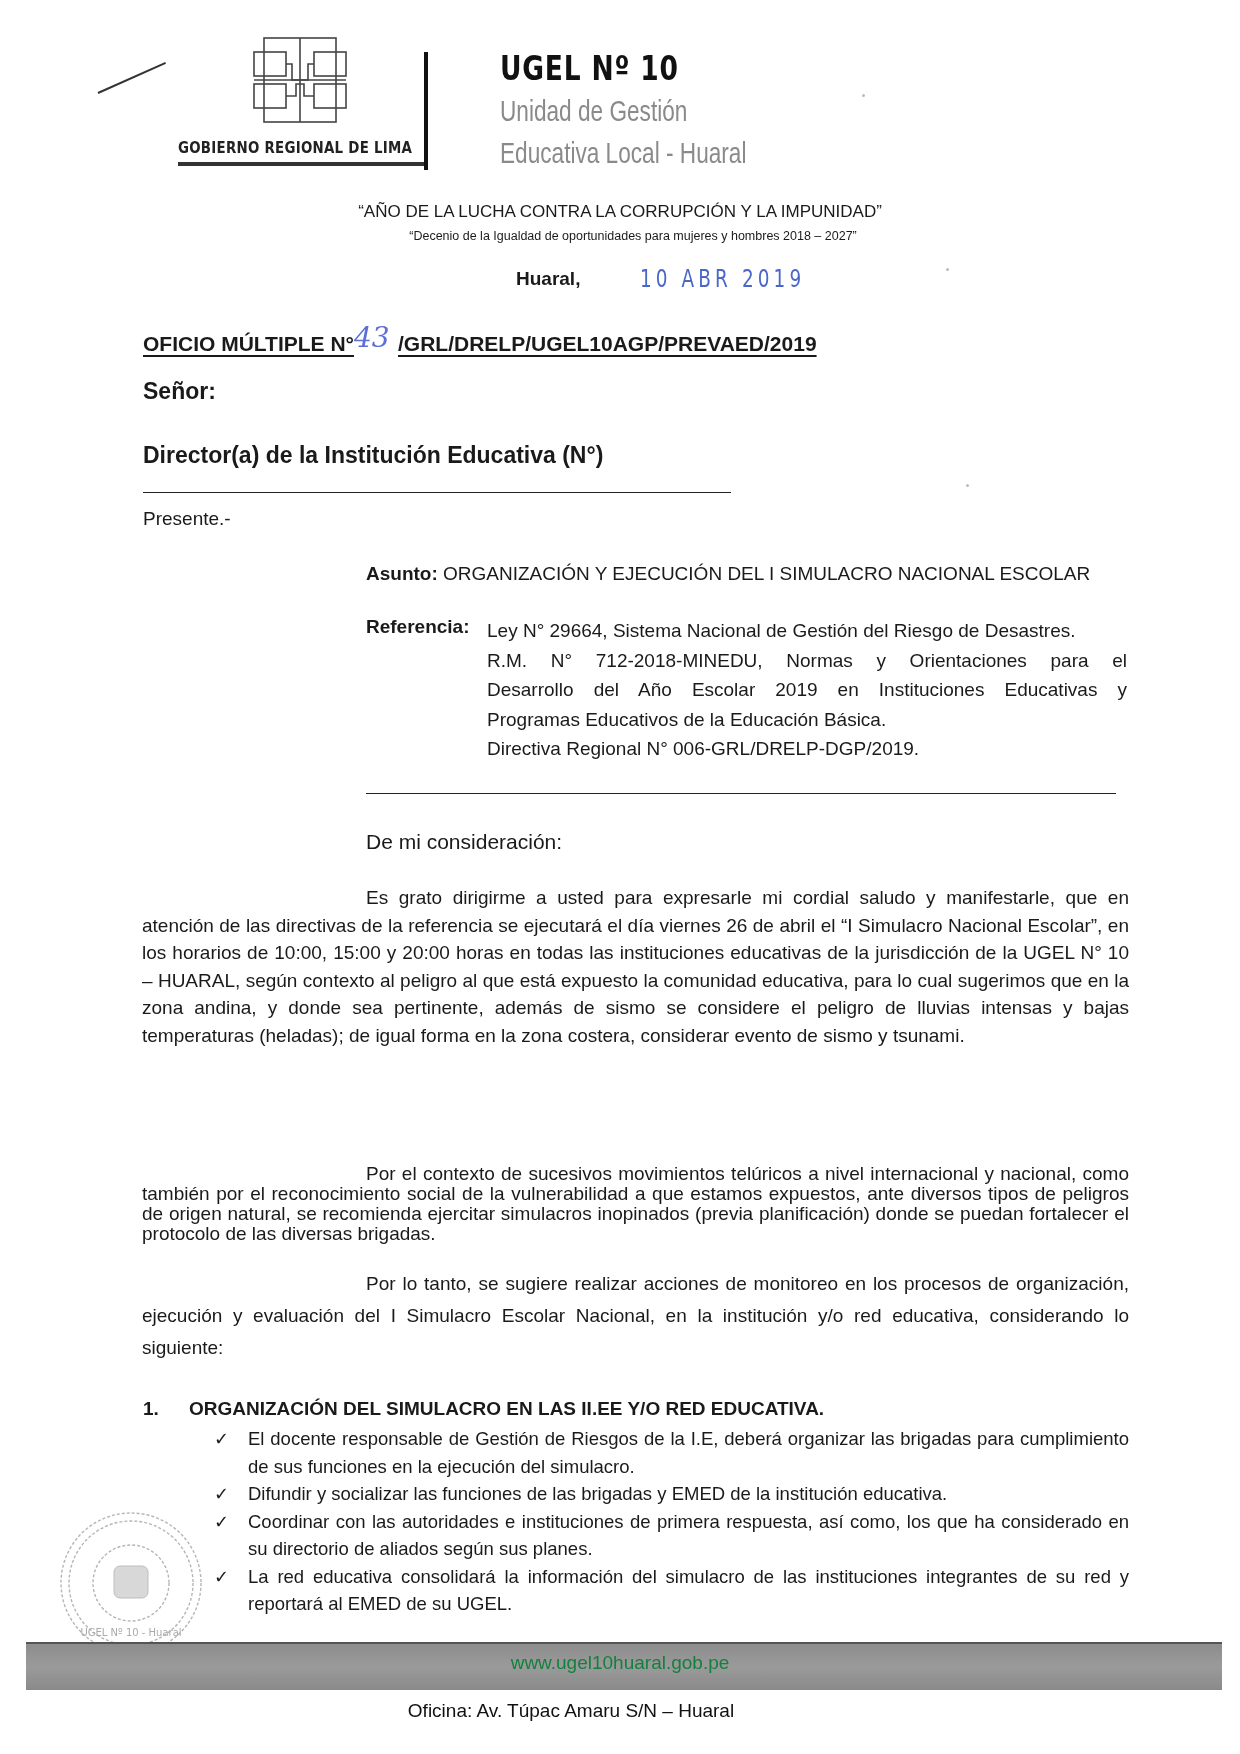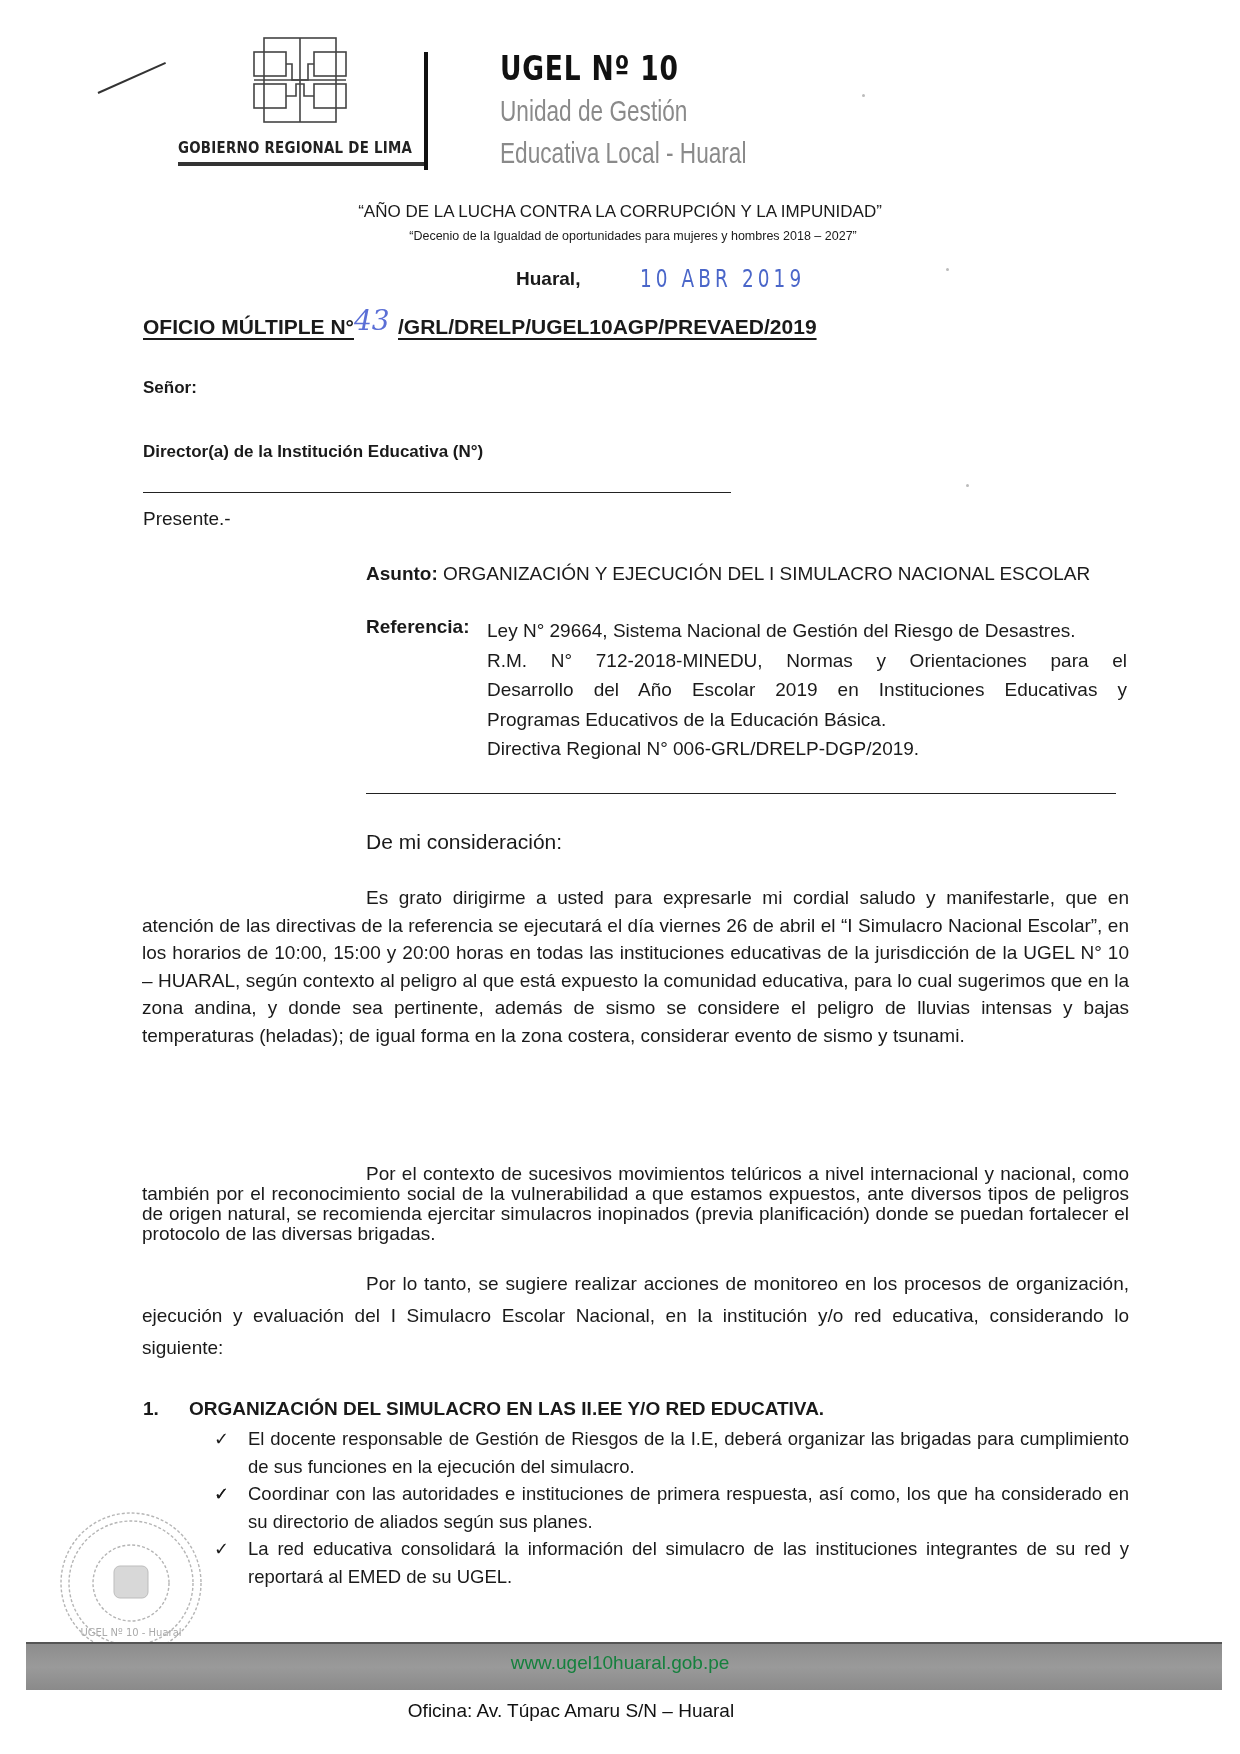--- a/index.html
+++ b/index.html
@@ -18,24 +18,24 @@
     .ugel-sub { left: 500px; font-family: "Liberation Sans", sans-serif; font-size: 29px; color: #8a8a8a; transform: scaleX(0.78); transform-origin: left; white-space: nowrap; }
     .ugel-sub1 { top: 95px; }
     .ugel-sub2 { top: 137px; }
     .pen-mark { left: 98px; top: 92px; width: 74px; height: 2px; background: #333; transform: rotate(-24deg); transform-origin: left; }
 
     .year-line { left: 0; width: 1240px; text-align: center; top: 202px; font-size: 17px; box-sizing: border-box; }
     .decenio-line { left: 0; width: 1240px; text-align: center; top: 229px; font-size: 12.5px; padding-left: 26px; box-sizing: border-box; }
     .place { left: 516px; top: 268px; font-weight: bold; font-size: 19px; }
     .stamp-date { left: 640px; top: 264px; font-family: "DejaVu Sans Condensed","DejaVu Sans", sans-serif; font-size: 25px; color: #4a66c9; letter-spacing: 5px; transform: scaleX(0.82); transform-origin: left; white-space: nowrap; }
 
-    .oficio { left: 143px; top: 308px; font-weight: bold; font-size: 21px; white-space: nowrap; text-decoration: underline; text-underline-offset: 4px; }
+    .oficio { left: 143px; top: 325px; font-weight: bold; font-size: 21px; white-space: nowrap; text-decoration: underline; text-underline-offset: 4px; }
     .oficio .hand { font-family: "DejaVu Serif", serif; font-style: italic; font-weight: normal; color: #5b6fd6; font-size: 28px; position: relative; top: -4px; text-decoration: none; display: inline-block; width: 44px; }
 
-    .lbl-bold { font-weight: bold; font-size: 17px; text-align: right; }
+    .lbl-bold { font-weight: bold; font-size: 23px; text-align: right; }
     .senor { left: 143px; top: 378px; }
     .director { left: 143px; top: 442px; }
     .dir-line { left: 143px; top: 492px; width: 588px; height: 1px; background: #222; }
     .presente { left: 143px; top: 508px; font-size: 19px; }
 
     .asunto { left: 366px; top: 563px; font-size: 19px; white-space: nowrap; }
     .referencia-label { left: 366px; top: 616px; font-weight: bold; font-size: 19px; }
     .ref-block { left: 487px; top: 616px; width: 640px; font-size: 19px; line-height: 29.5px; text-align: justify; }
     .ref-block div { text-align-last: left; }
     .ref-block .just { text-align: justify; text-align-last: justify; }
@@ -122,21 +122,21 @@
 
 <div class="abs para p1"><span class="ind"></span><span>Es grato dirigirme a usted para expresarle mi cordial saludo y manifestarle, que en atención de las directivas de la referencia se ejecutará el día viernes 26 de abril el “I Simulacro Nacional Escolar”, en los horarios de 10:00, 15:00 y 20:00 horas en todas las instituciones educativas de la jurisdicción de la UGEL N° 10 – HUARAL, según contexto al peligro al que está expuesto la comunidad educativa, para lo cual sugerimos que en la zona andina, y donde sea pertinente, además de sismo se considere el peligro de lluvias intensas y bajas temperaturas (heladas); de igual forma en la zona costera, considerar evento de sismo y tsunami.</span></div>
 <div class="abs para p2"><span class="ind"></span><span>Por el contexto de sucesivos movimientos telúricos a nivel internacional y nacional, como también por el reconocimiento social de la vulnerabilidad a que estamos expuestos, ante diversos tipos de peligros de origen natural, se recomienda ejercitar simulacros inopinados (previa planificación) donde se puedan fortalecer el protocolo de las diversas brigadas.</span></div>
 <div class="abs para p3"><span class="ind"></span><span>Por lo tanto, se sugiere realizar acciones de monitoreo en los procesos de organización, ejecución y evaluación del I Simulacro Escolar Nacional, en la institución y/o red educativa, considerando lo siguiente:</span></div>
 
 <div class="abs sec-title t">
   <span class="num">1.</span><span>ORGANIZACIÓN DEL SIMULACRO EN LAS II.EE Y/O RED EDUCATIVA.</span>
 </div>
 <div class="abs bullets t">
   <div class="bullet"><span class="chk">✓</span><span>El docente responsable de Gestión de Riesgos de la I.E, deberá organizar las brigadas para cumplimiento de sus funciones en la ejecución del simulacro.</span></div>
-  <div class="bullet"><span class="chk">✓</span></div>
+  <div class="bullet"><span class="chk">✓</span><span>Difundir y socializar las funciones de las brigadas y EMED de la institución educativa.</span></div>
   <div class="bullet"><span class="chk">✓</span><span>Coordinar con las autoridades e instituciones de primera respuesta, así como, los que ha considerado en su directorio de aliados según sus planes.</span></div>
   <div class="bullet"><span class="chk">✓</span><span>La red educativa consolidará la información del simulacro de las instituciones integrantes de su red y reportará al EMED de su UGEL.</span></div>
 </div>
 
 <svg class="abs seal" viewBox="0 0 150 150">
   <g fill="none" stroke="#b5b5b5" stroke-width="1.4" stroke-dasharray="3 2">
     <circle cx="75" cy="75" r="70"></circle>
     <circle cx="75" cy="75" r="62"></circle>
     <circle cx="75" cy="75" r="38"></circle>
   </g>

